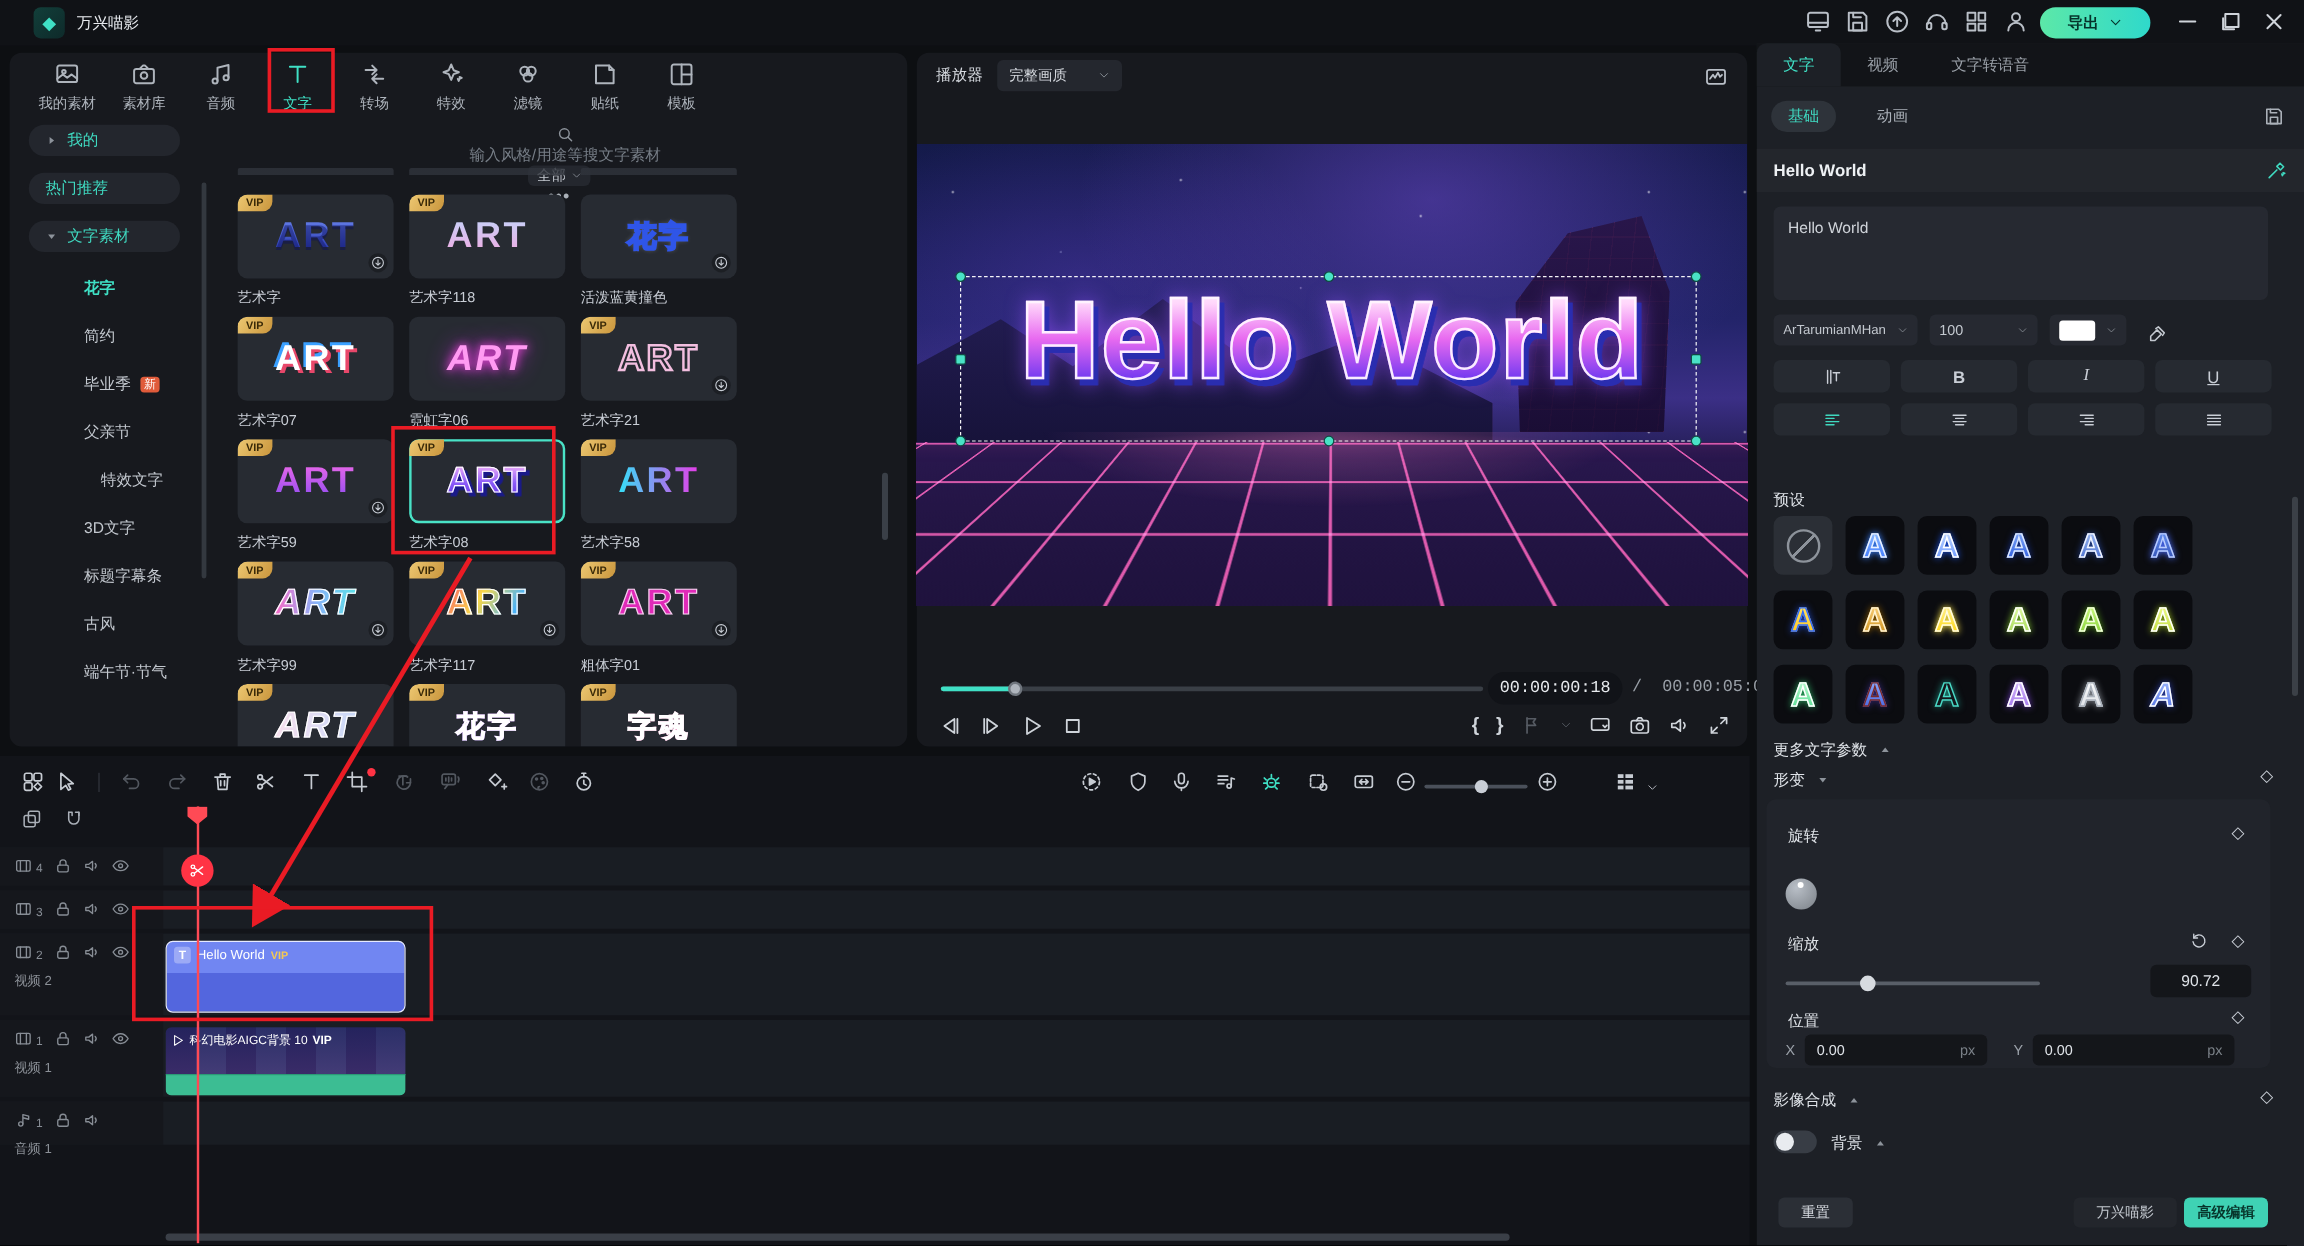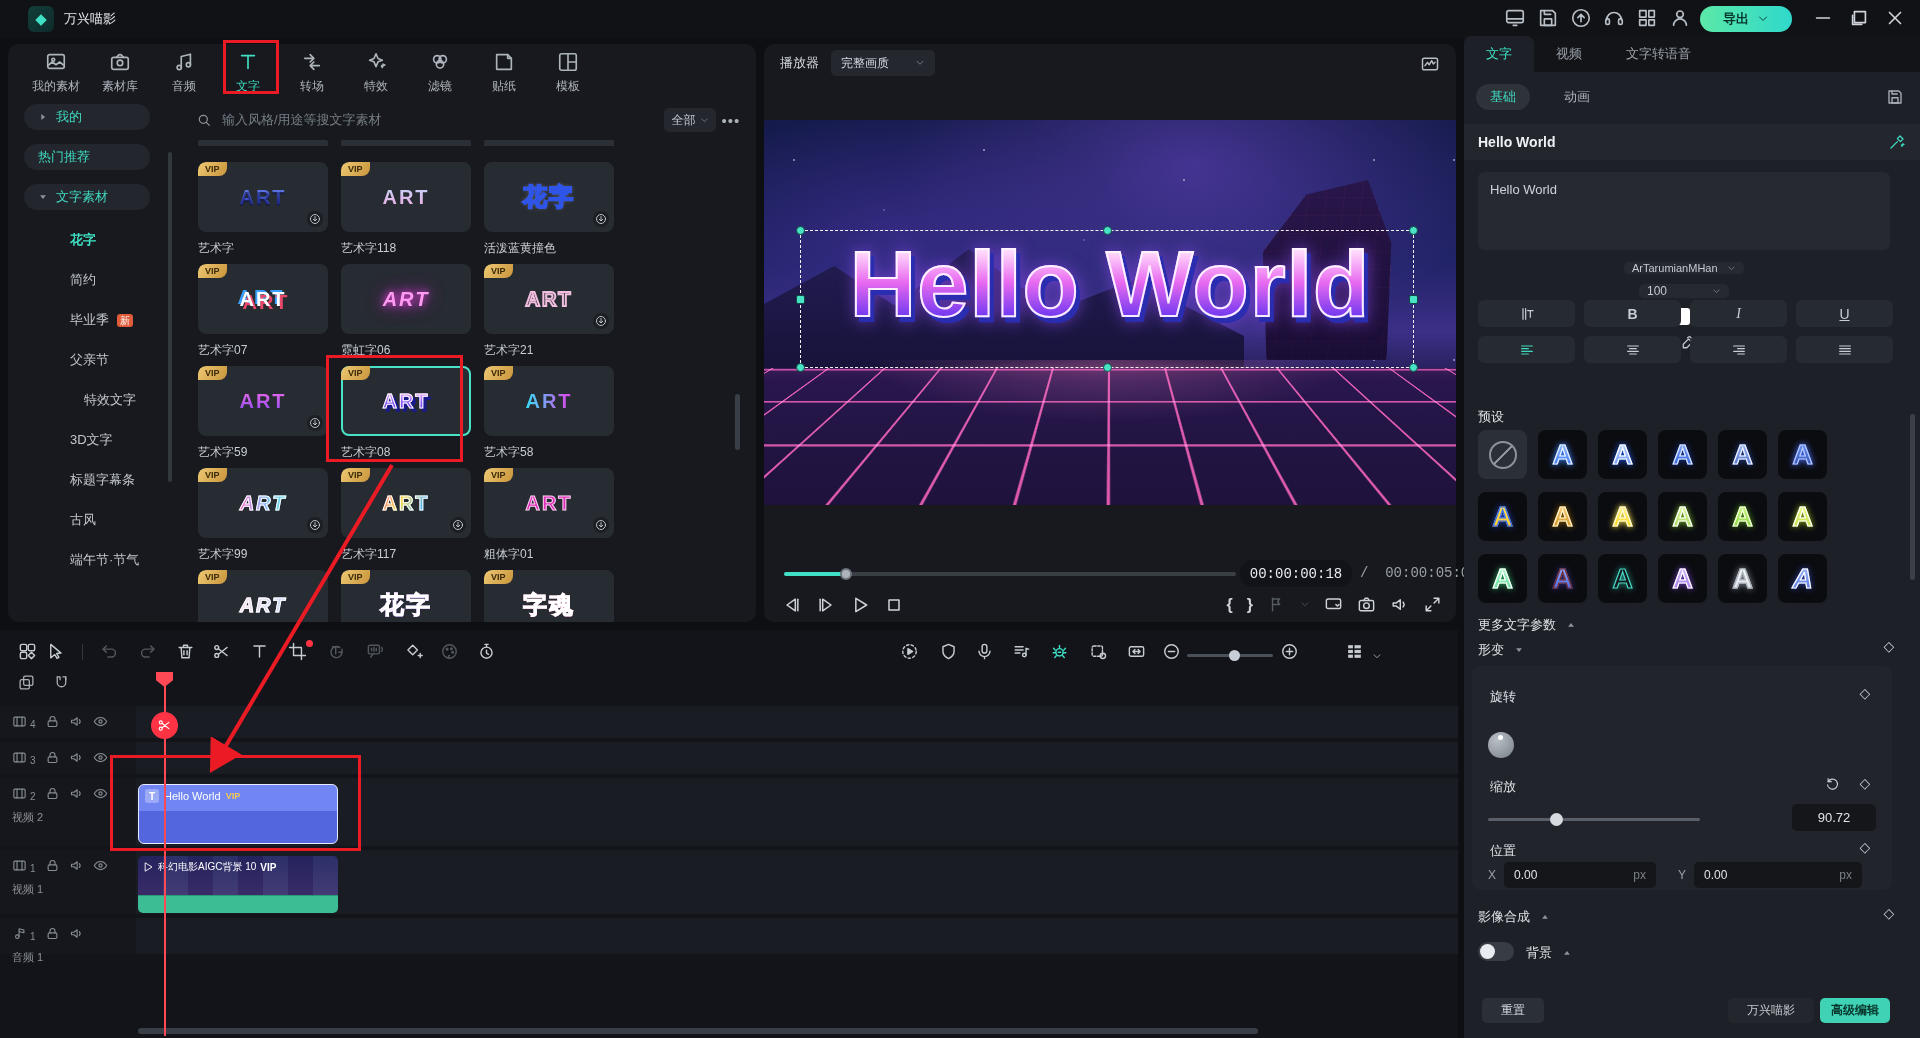--- a/index.html
+++ b/index.html
@@ -38,39 +38,39 @@
   .side-item{position:absolute;left:16px;width:126px;height:32px;border-radius:8px;display:flex;align-items:center;
       font-size:13px;color:#c3c8cf;padding-left:14px;gap:8px;cursor:pointer;}
   .side-item.pill{background:#23262d;}
   .side-item .ic{width:10px;height:10px;color:#8d939b;}
   .side-item.sub{padding-left:46px;}
   .side-item.active{color:#3fe0c5;font-weight:bold;}
   .badge-new{background:#e05b3a;color:#fff;font-size:10px;border-radius:3px;padding:1px 3px;line-height:1.1;}
   .side-scroll{position:absolute;left:160px;top:46px;width:4px;height:330px;border-radius:2px;background:#33383f;}
 
   
-  .searchrow{position:absolute;left:178px;top:60px;width:560px;height:32px;display:flex;align-items:center;}
+  .searchrow{position:absolute;left:178px;top:60px;width:560px;height:32px;display:flex;align-items:center;flex-direction:column;}
   .searchrow .sic{width:16px;height:16px;color:#8d939b;margin-left:10px;}
   .search-ph{margin-left:10px;font-size:13px;color:#767d86;flex:1;}
   .filter-box{width:52px;height:24px;background:#24272e;border-radius:5px;display:flex;align-items:center;justify-content:center;
       gap:4px;font-size:12px;color:#c3c8cf;}
   .filter-box .ic{width:9px;height:9px;color:#8d939b;}
   .more-dots{width:30px;text-align:center;color:#aab0b8;font-size:15px;letter-spacing:1px;}
 
   
   .cardgrid{position:absolute;left:182px;top:96px;right:14px;bottom:0;overflow:hidden;}
   .cards{position:absolute;left:8px;top:22px;display:grid;grid-template-columns:repeat(3,130px);grid-auto-rows:102px;column-gap:13px;}
   .card-item{position:relative;width:130px;}
   .card{position:relative;width:130px;height:70px;background:#272b32;border-radius:8px;display:flex;align-items:center;justify-content:center;overflow:hidden;}
   .card-item.selected .card{outline:2px solid #49e2c6;outline-offset:-2px;}
   .clabel{margin-top:8px;font-size:12px;color:#c9ced6;}
   .vipb{position:absolute;left:0;top:0;background:linear-gradient(120deg,#edc872,#c9953c);color:#3a2a08;
       font-size:9px;font-weight:bold;padding:2px 7px;border-radius:8px 0 8px 0;}
   .dlb{position:absolute;right:5px;bottom:5px;width:16px;height:16px;color:#c9ced6;background:rgba(20,22,26,.55);border-radius:50%;padding:2px;}
-  .art{font-weight:bold;font-size:20px;letter-spacing:2px;-webkit-background-clip:text;background-clip:text;}
+  .art{font-weight:bold;font-size:30px;letter-spacing:2px;-webkit-background-clip:text;background-clip:text;}
   .topsliver{position:absolute;left:8px;top:0;width:720px;height:12px;overflow:hidden;display:flex;gap:13px;}
   .topsliver i{width:130px;height:20px;border-radius:2px;background:linear-gradient(180deg,#30343c 0 6px,transparent 6px);opacity:.8;}
   .grid-scroll{position:absolute;right:2px;top:254px;width:5px;height:56px;border-radius:3px;background:#3a3f47;}
 
   
   .s-navy .art{background-image:linear-gradient(180deg,#6b86f0,#1d2a9e);color:transparent;text-shadow:0 2px 0 rgba(10,16,90,.45);}
   .s-pastel .art{background-image:linear-gradient(180deg,#c3d4fa,#f3a8e0);color:transparent;}
   .s-huazi .art{background:none;color:#ffd91e;-webkit-text-stroke:2px #2f55e8;font-size:24px;text-shadow:0 0 4px rgba(255,255,255,.35);}
   .s-retro .art{background:none;color:#fff;text-shadow:3px 3px 0 #e8476a,-2px -2px 0 #3aa0ff;}
   .s-neon .art{background:none;color:#ff9af2;font-style:italic;font-weight:600;text-shadow:0 0 8px #ff4ae8,0 0 18px #c22ad8;}
@@ -153,21 +153,21 @@
   .rp-tab.active{background:#1d2026;border-radius:8px 8px 0 0;color:#3fe0c5;}
   .rp-subtabs{position:absolute;left:12px;top:48px;display:flex;align-items:center;gap:34px;}
   .pill{height:26px;padding:0 14px;border-radius:13px;background:#2e333a;color:#3fd9c0;font-size:13px;display:flex;align-items:center;}
   .rp-subtab{font-size:13px;color:#aab0b8;}
   .rp-save{position:absolute;right:16px;top:52px;width:18px;height:18px;color:#aab0b8;}
   .rp-titleband{position:absolute;left:0;top:88px;width:100%;height:36px;background:#23262c;display:flex;align-items:center;padding:0 14px;}
   .rp-title{font-size:14px;font-weight:bold;color:#eef1f4;flex:1;}
   .ai-ic{width:18px;height:18px;color:#3fd9c0;}
   .rp-textarea{position:absolute;left:14px;top:136px;width:412px;height:78px;background:#262931;border-radius:6px;
       padding:10px 12px;font-size:13px;color:#cfd3d9;}
-  .fontrow{position:absolute;left:14px;top:226px;width:412px;height:26px;display:flex;gap:10px;align-items:center;flex-direction:column;}
+  .fontrow{position:absolute;left:14px;top:226px;width:412px;height:26px;display:flex;gap:10px;align-items:flex-end;}
   .selbox-ui{height:26px;background:#262931;border-radius:5px;display:flex;align-items:center;justify-content:space-between;padding:0 8px;font-size:11px;color:#c3c8cf;}
   .selbox-ui .ic{width:9px;height:9px;color:#8d939b;flex:none;}
   .fontsel{width:120px;}
   .sizesel{width:90px;font-size:12px;}
   .colorsel{width:64px;}
   .swatch{width:30px;height:17px;border-radius:3px;background:#fff;}
   .dropper{width:17px;height:17px;color:#c3c8cf;margin-left:6px;}
   .btnrow{position:absolute;left:14px;display:flex;gap:9px;}
   .fbtn{width:97px;height:27px;background:#262a31;border-radius:6px;display:flex;align-items:center;justify-content:center;
       font-size:14px;color:#c9ced6;}

